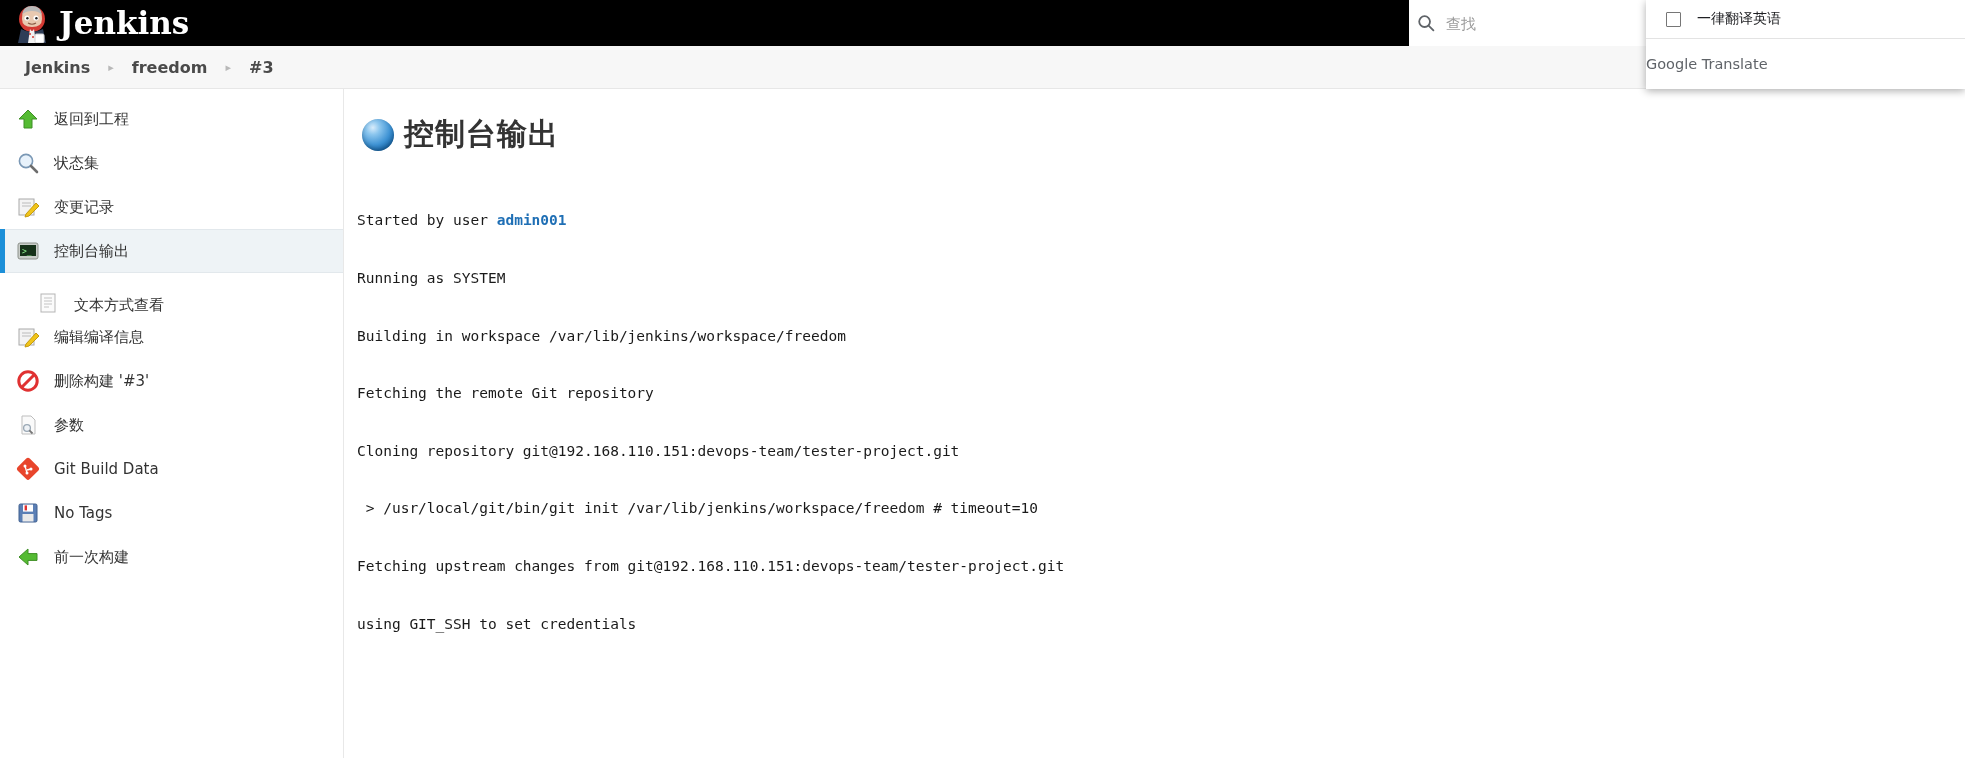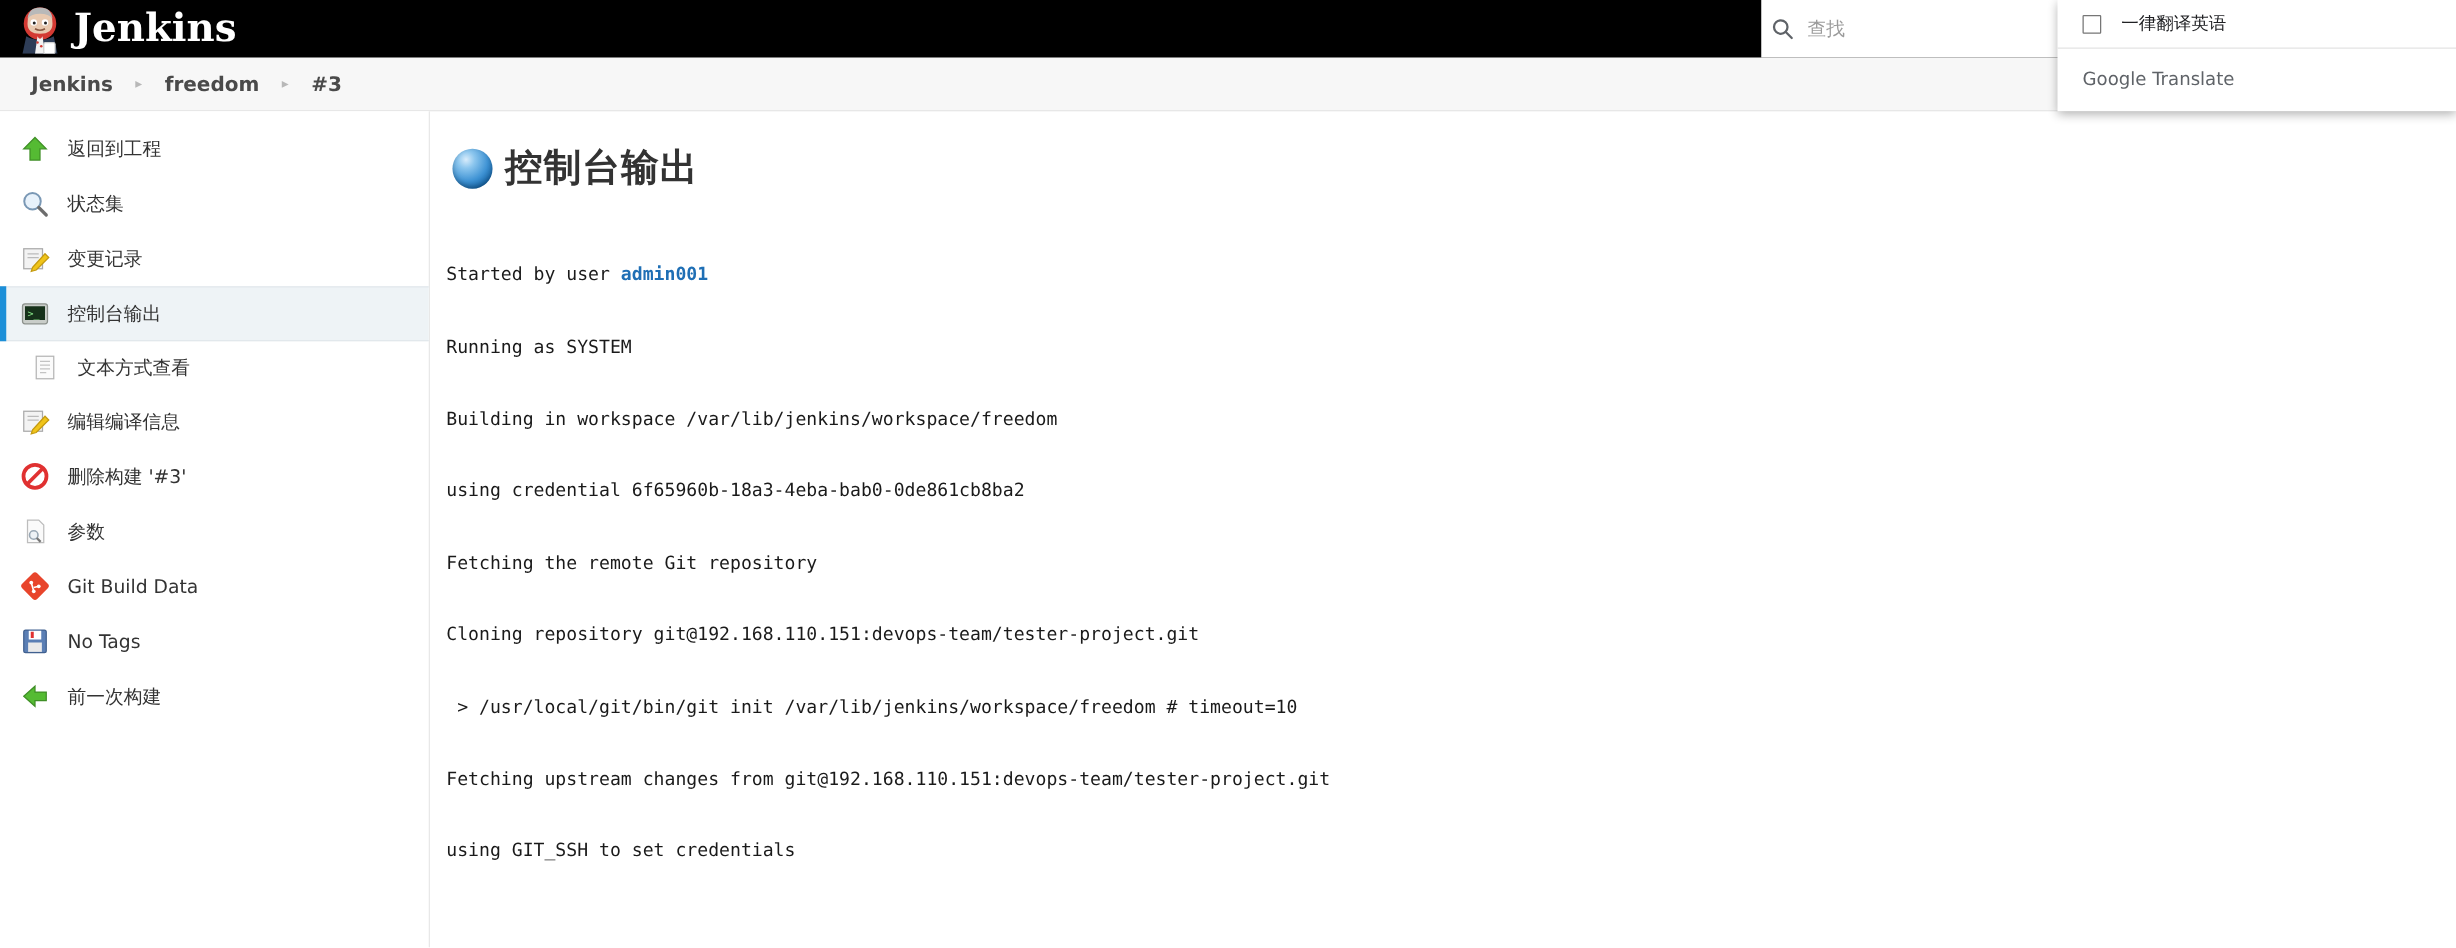--- a/index.html
+++ b/index.html
@@ -111,21 +111,20 @@
   }
   .gt-divider {
     height: 1px;
     background: #e3e3e3;
     margin: 0;
   }
   .gt-footer {
     height: 50px;
     display: flex;
     align-items: center;
-    padding-left: 20px;
     box-sizing: border-box;
   }
   .gt-footer-text {
     font-size: 14.5px;
     color: #5f6368;
     font-family: "DejaVu Sans", sans-serif;
   }
 
   
   .breadcrumb-bar {
@@ -178,22 +177,23 @@
     border-bottom: 1px solid #e2e8ec;
   }
   .nav-item.active::before {
     content: "";
     position: absolute;
     left: 0; top: -1px; bottom: -1px;
     width: 5px;
     background: #1c8fd8;
   }
   .nav-item.sub {
-    padding-left: 24px;
+    padding-left: 36px;
     height: 42px;
+    align-items: flex-end;
   }
   .nav-icon {
     width: 24px;
     height: 24px;
     flex: none;
     margin-right: 14px;
     position: relative;
   }
   .nav-label {
     font-size: 15px;
@@ -432,21 +432,20 @@
   <div class="main">
     <div class="console-title">
       <span class="globe-icon"></span>
       <span class="console-title-text">控制台输出</span>
     </div>
 
     <div class="console-out">
       <span class="ln"><span>Started by user </span><a class="user-link" href="#">admin001</a></span>
       <span class="ln">Running as SYSTEM</span>
       <span class="ln">Building in workspace /var/lib/jenkins/workspace/freedom</span>
-      <span class="ln">using credential 6f65960b-18a3-4eba-bab0-0de861cb8ba2</span>
       <span class="ln">Fetching the remote Git repository</span>
       <span class="ln">Cloning repository git@192.168.110.151:devops-team/tester-project.git</span>
       <span class="ln"> &gt; /usr/local/git/bin/git init /var/lib/jenkins/workspace/freedom # timeout=10</span>
       <span class="ln">Fetching upstream changes from git@192.168.110.151:devops-team/tester-project.git</span>
       <span class="ln">using GIT_SSH to set credentials</span>
       
       
       
       
       

